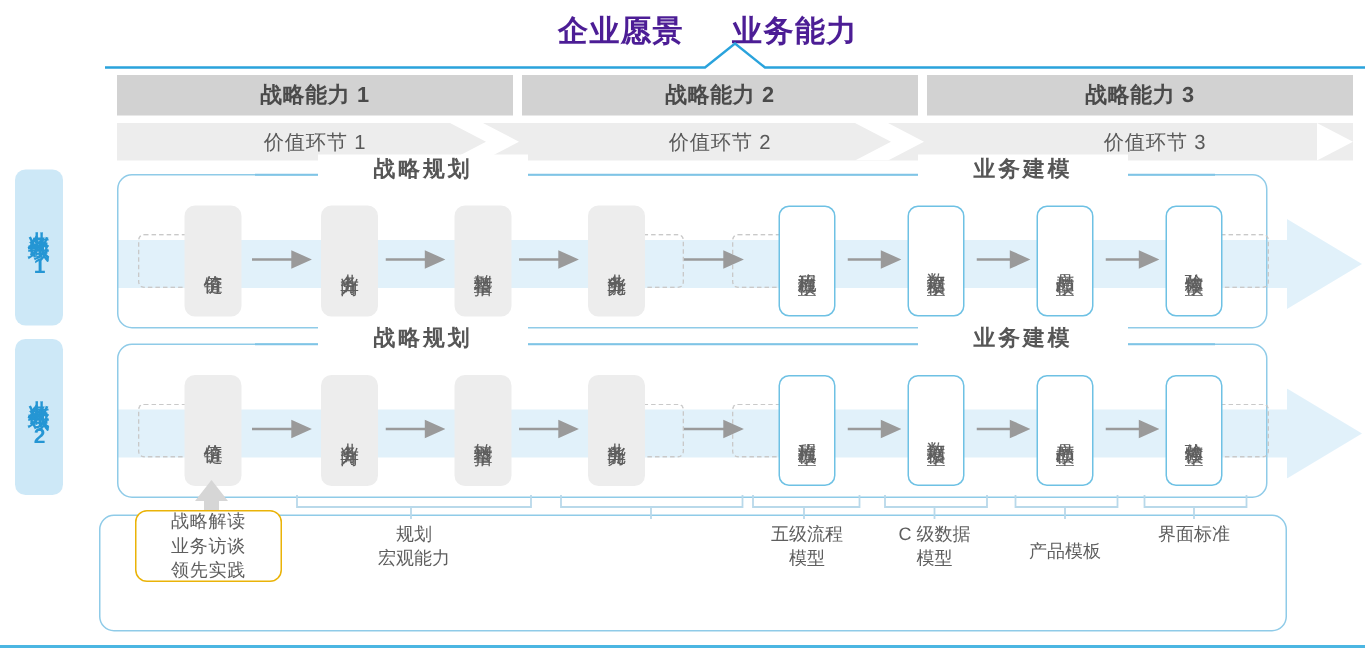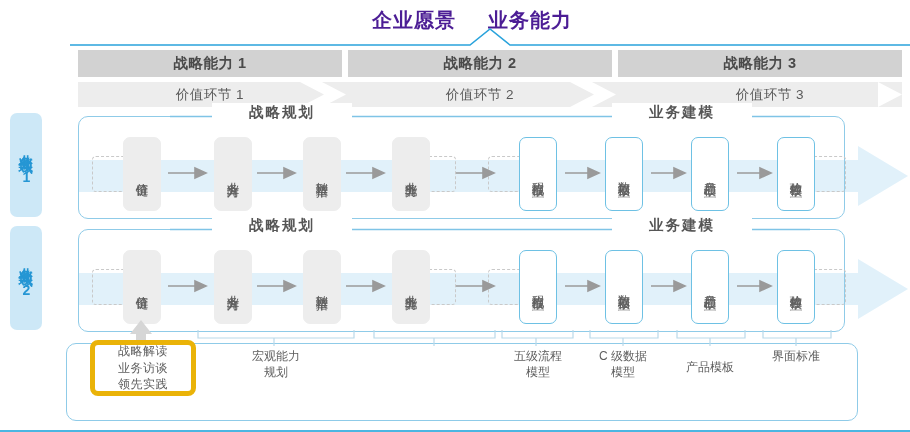--- a/index.html
+++ b/index.html
@@ -118,21 +118,21 @@
   .tool-label{
     position:absolute;
     text-align:center;
     font-size:12px;
     color:#5e5e5e;
     line-height:1.3;
     white-space:nowrap;
   }
   .tool-box{
     position:absolute;
-    border:5px solid #eab308;
+    border:1px solid #eab308;
     border-radius:8px;
     background:#ffffff;
     display:flex;align-items:center;justify-content:center;
     text-align:center;
     font-size:12px;color:#5e5e5e;line-height:1.38;
     letter-spacing:.5px;
   }
   .footer-box{
     position:absolute;
     border:1px solid #8FCBE8;
@@ -340,22 +340,22 @@
     <path d="M2,0 L2,8 L35,8 L35,16 M35,8 L70,8 L70,0" fill="none" stroke="#B9D9EA" stroke-width="1.2"></path>
   </svg>
   <svg class="bracket" style="left:675px;top:330px;" width="72" height="17">
     <path d="M2,0 L2,8 L35,8 L35,16 M35,8 L70,8 L70,0" fill="none" stroke="#B9D9EA" stroke-width="1.2"></path>
   </svg>
   <svg class="bracket" style="left:761px;top:330px;" width="72" height="17">
     <path d="M2,0 L2,8 L35,8 L35,16 M35,8 L70,8 L70,0" fill="none" stroke="#B9D9EA" stroke-width="1.2"></path>
   </svg>
 
   <div class="tool-label" style="left:214px;top:349px;width:124px;">
+    <div>规划</div>
     <div>宏观能力</div>
-    <div>规划</div>
   </div>
   <div class="tool-label" style="left:500px;top:349px;width:76px;">
     <div>五级流程</div>
     <div>模型</div>
   </div>
   <div class="tool-label" style="left:585px;top:349px;width:76px;">
     <div>C 级数据</div>
     <div>模型</div>
   </div>
   <div class="tool-label" style="left:672px;top:360px;width:76px;">

